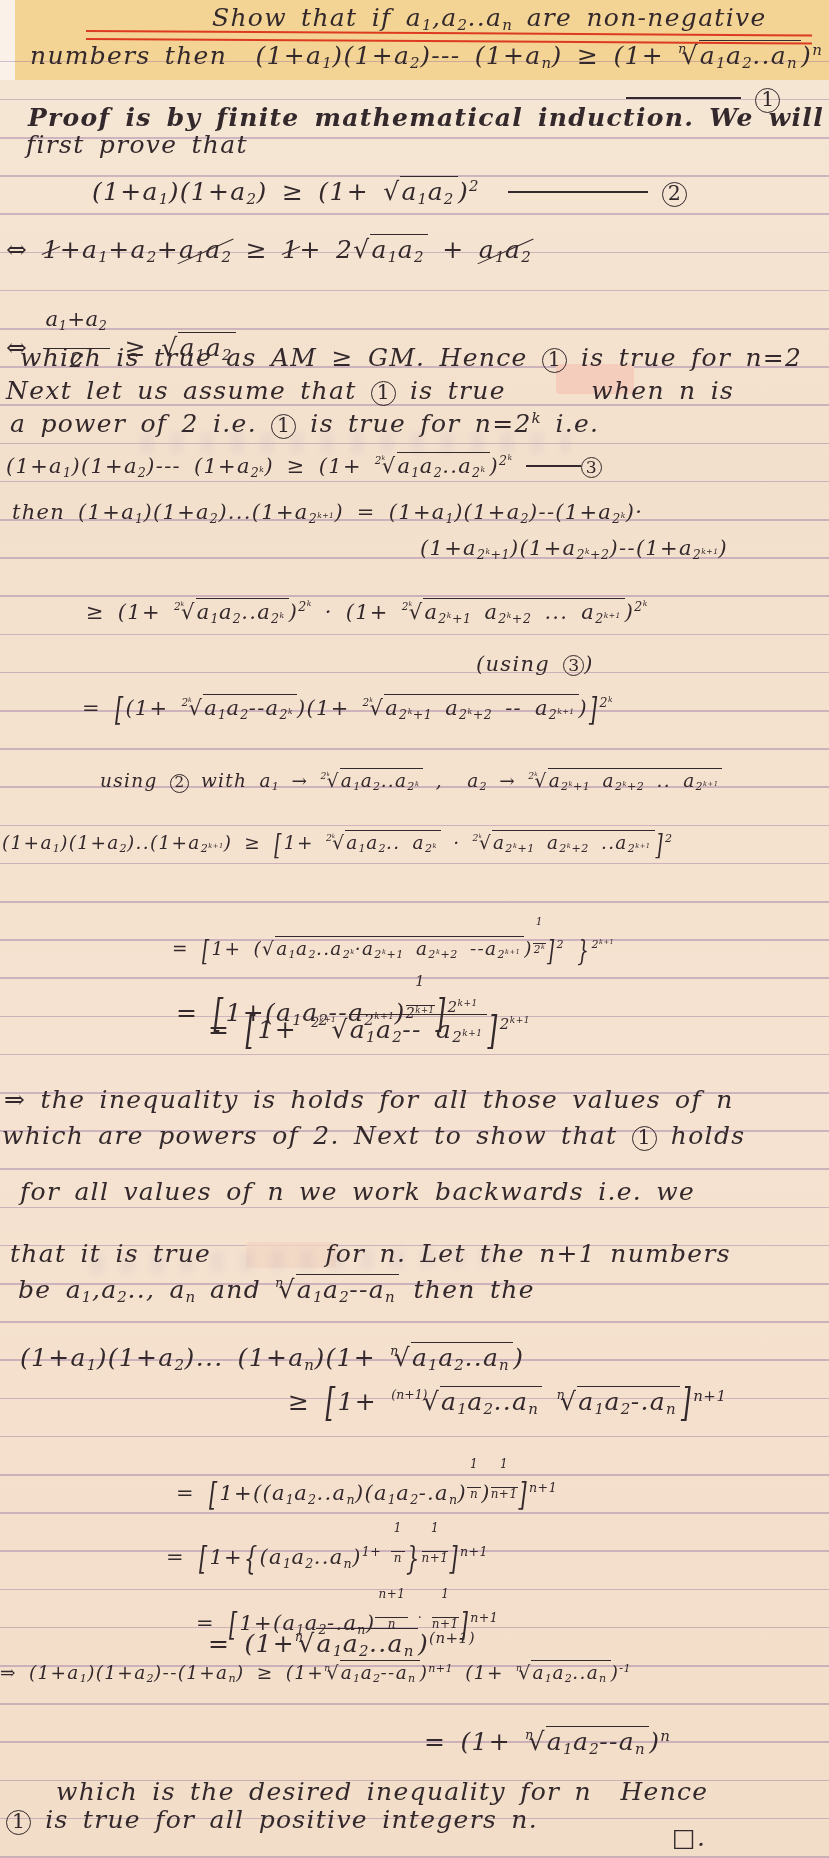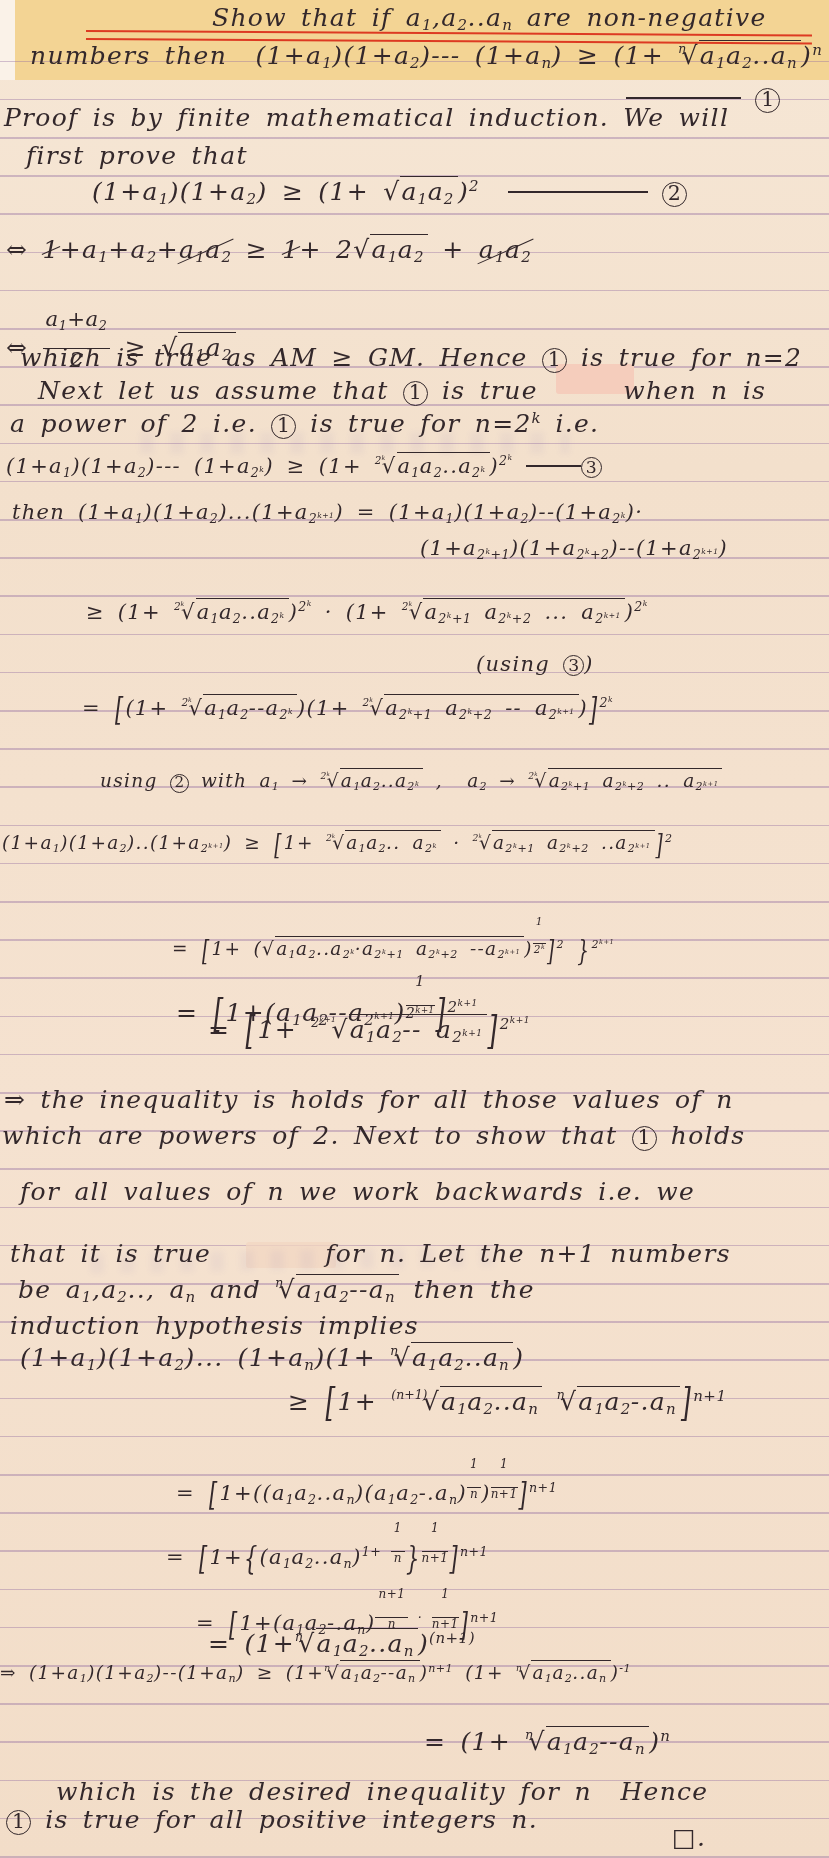--- a/index.html
+++ b/index.html
@@ -57,23 +57,23 @@
   .strike{position:relative;display:inline-block;}
   .strike::after{
     content:"";position:absolute;left:-8%;top:48%;width:116%;
     border-top:1.9px solid currentColor;transform:rotate(-24deg);
   }
   .hdash{display:inline-block;vertical-align:.3em;border-top:2.3px solid currentColor;}
   .bigbr{display:inline-block;transform:scaleY(1.55);vertical-align:-.04em;margin:0 1px;}
 
   
   .l0{top:4px;left:212px;}   .l1{top:40px;left:30px;}   .l2{top:84px;left:626px;}
-  .l3{top:104px;left:4px;}  .l4{top:142px;left:26px;}  .l5{top:176px;left:92px;}
+  .l3{top:104px;left:28px;font-weight:bold;}  .l4{top:131px;left:26px;}  .l5{top:176px;left:92px;}
   .l6{top:234px;left:6px;}   .l7{top:292px;left:6px;}   .l8{top:344px;left:20px;}
-  .l9{top:377px;left:6px;margin-left:32px;}   .l10{top:410px;left:10px;} .l11{top:452px;left:6px;}
+  .l9{top:377px;left:6px;}   .l10{top:410px;left:10px;} .l11{top:452px;left:6px;}
   .l12{top:500px;left:12px;} .l13{top:536px;left:420px;}.l14{top:598px;left:86px;}
   .l15{top:652px;left:476px;}.l16{top:694px;left:82px;} .l17{top:768px;left:100px;}
   .l18{top:830px;left:2px;}  .l19{top:900px;left:172px;}.l20{top:958px;left:176px;}
   .l21{top:1014px;left:208px;}.l22{top:1086px;left:4px;}.l23{top:1122px;left:2px;}
   .l24{top:1178px;left:20px;font-style:italic;}.l25{top:1206px;left:28px;}.l26{top:1240px;left:10px;}
   .l27{top:1274px;left:18px;}.l28{top:1312px;left:10px;}.l29{top:1342px;left:20px;}
   .l30{top:1386px;left:288px;}.l31{top:1442px;left:176px;}.l32{top:1506px;left:166px;}
   .l33{top:1572px;left:196px;}.l34{top:1628px;left:208px;}.l35{top:1660px;left:0px;}
   .l36{top:1726px;left:424px;}.l37{top:1778px;left:40px;margin-left:16px;}.l38{top:1806px;left:6px;}
   .l39{top:1824px;left:672px;}
@@ -111,21 +111,20 @@
   <div class="line l17 sm">using <span class="circ">2</span> with a<span class="sub">1</span> → <span class="sqrt"><span class="idx">2<span class="sup">k</span></span><span class="sgn">√</span><span class="rad">a<span class="sub">1</span>a<span class="sub">2</span>..a<span class="sub">2<span class="sup">k</span></span></span></span> ,  a<span class="sub">2</span> → <span class="sqrt"><span class="idx">2<span class="sup">k</span></span><span class="sgn">√</span><span class="rad">a<span class="sub">2<span class="sup">k</span>+1</span> a<span class="sub">2<span class="sup">k</span>+2</span> .. a<span class="sub">2<span class="sup">k+1</span></span></span></span></div>
   <div class="line l18 sm">(1+a<span class="sub">1</span>)(1+a<span class="sub">2</span>)..(1+a<span class="sub">2<span class="sup">k+1</span></span>) ≥ <span class="bigbr">[</span>1+ <span class="sqrt"><span class="idx">2<span class="sup">k</span></span><span class="sgn">√</span><span class="rad">a<span class="sub">1</span>a<span class="sub">2</span>.. a<span class="sub">2<span class="sup">k</span></span></span></span> · <span class="sqrt"><span class="idx">2<span class="sup">k</span></span><span class="sgn">√</span><span class="rad">a<span class="sub">2<span class="sup">k</span>+1</span> a<span class="sub">2<span class="sup">k</span>+2</span> ..a<span class="sub">2<span class="sup">k+1</span></span></span></span><span class="bigbr">]</span><span class="sup">2</span></div>
   <div class="line l19 sm">= <span class="bigbr">[</span>1+ (<span class="sqrt"><span class="sgn">√</span><span class="rad">a<span class="sub">1</span>a<span class="sub">2</span>..a<span class="sub">2<span class="sup">k</span></span>·a<span class="sub">2<span class="sup">k</span>+1</span> a<span class="sub">2<span class="sup">k</span>+2</span> --a<span class="sub">2<span class="sup">k+1</span></span></span></span>)<span class="sup"><span class="frac"><span class="fn">1</span><span class="fd">2<span class="sup">k</span></span></span></span><span class="bigbr">]</span><span class="sup">2</span> <span class="bigbr">}</span><span class="sup">2<span class="sup">k+1</span></span></div>
   <div class="line l20">= <span class="bigbr">[</span>1+(a<span class="sub">1</span>a<span class="sub">2</span>--a<span class="sub">2<span class="sup">k+1</span></span>)<span class="sup"><span class="frac"><span class="fn">1</span><span class="fd">2<span class="sup">k+1</span></span></span></span><span class="bigbr">]</span><span class="sup">2<span class="sup">k+1</span></span></div>
   <div class="line l21">= <span class="bigbr">[</span>1+ <span class="sqrt"><span class="idx">2<span class="sup">k+1</span></span><span class="sgn">√</span><span class="rad">a<span class="sub">1</span>a<span class="sub">2</span>-- a<span class="sub">2<span class="sup">k+1</span></span></span></span><span class="bigbr">]</span><span class="sup">2<span class="sup">k+1</span></span></div>
   <div class="line l22">⇒ the inequality is holds for all those values of n</div>
   <div class="line l23">which are powers of 2. Next to show that <span class="circ">1</span> holds</div>
   <div class="line l24">for all values of n we work backwards i.e. we</div>
   <div class="line l26">that it is true        for n. Let the n+1 numbers</div>
   <div class="line l27">be a<span class="sub">1</span>,a<span class="sub">2</span>.., a<span class="sub">n</span> and <span class="sqrt"><span class="idx">n</span><span class="sgn">√</span><span class="rad">a<span class="sub">1</span>a<span class="sub">2</span>--a<span class="sub">n</span></span></span> then the</div>
-  <div class="line l28">induction hypothesis implies</div>
   <div class="line l29">(1+a<span class="sub">1</span>)(1+a<span class="sub">2</span>)... (1+a<span class="sub">n</span>)(1+ <span class="sqrt"><span class="idx">n</span><span class="sgn">√</span><span class="rad">a<span class="sub">1</span>a<span class="sub">2</span>..a<span class="sub">n</span></span></span>)</div>
   <div class="line l30">≥ <span class="bigbr">[</span>1+ <span class="sqrt"><span class="idx">(n+1)</span><span class="sgn">√</span><span class="rad">a<span class="sub">1</span>a<span class="sub">2</span>..a<span class="sub">n</span></span></span> <span class="sqrt"><span class="idx">n</span><span class="sgn">√</span><span class="rad">a<span class="sub">1</span>a<span class="sub">2</span>-.a<span class="sub">n</span></span></span><span class="bigbr">]</span><span class="sup">n+1</span></div>
   <div class="line l31 md">= <span class="bigbr">[</span>1+((a<span class="sub">1</span>a<span class="sub">2</span>..a<span class="sub">n</span>)(a<span class="sub">1</span>a<span class="sub">2</span>-.a<span class="sub">n</span>)<span class="sup"><span class="frac"><span class="fn">1</span><span class="fd">n</span></span></span>)<span class="sup"><span class="frac"><span class="fn">1</span><span class="fd">n+1</span></span></span><span class="bigbr">]</span><span class="sup">n+1</span></div>
   <div class="line l32 md">= <span class="bigbr">[</span>1+<span class="bigbr">{</span>(a<span class="sub">1</span>a<span class="sub">2</span>..a<span class="sub">n</span>)<span class="sup">1+ <span class="frac"><span class="fn">1</span><span class="fd">n</span></span></span><span class="bigbr">}</span><span class="sup"><span class="frac"><span class="fn">1</span><span class="fd">n+1</span></span></span><span class="bigbr">]</span><span class="sup">n+1</span></div>
   <div class="line l33 md">= <span class="bigbr">[</span>1+(a<span class="sub">1</span>a<span class="sub">2</span>-.a<span class="sub">n</span>)<span class="sup"><span class="frac"><span class="fn">n+1</span><span class="fd">n</span></span> · <span class="frac"><span class="fn">1</span><span class="fd">n+1</span></span></span><span class="bigbr">]</span><span class="sup">n+1</span></div>
   <div class="line l34">= (1+<span class="sqrt"><span class="idx">n</span><span class="sgn">√</span><span class="rad">a<span class="sub">1</span>a<span class="sub">2</span>..a<span class="sub">n</span></span></span>)<span class="sup">(n+1)</span></div>
   <div class="line l35 sm">⇒ (1+a<span class="sub">1</span>)(1+a<span class="sub">2</span>)--(1+a<span class="sub">n</span>) ≥ (1+<span class="sqrt"><span class="idx">n</span><span class="sgn">√</span><span class="rad">a<span class="sub">1</span>a<span class="sub">2</span>--a<span class="sub">n</span></span></span>)<span class="sup">n+1</span> (1+ <span class="sqrt"><span class="idx">n</span><span class="sgn">√</span><span class="rad">a<span class="sub">1</span>a<span class="sub">2</span>..a<span class="sub">n</span></span></span>)<span class="sup">-1</span></div>
   <div class="line l36">= (1+ <span class="sqrt"><span class="idx">n</span><span class="sgn">√</span><span class="rad">a<span class="sub">1</span>a<span class="sub">2</span>--a<span class="sub">n</span></span></span>)<span class="sup">n</span></div>
   <div class="line l37">which is the desired inequality for n  Hence</div>
   <div class="line l38"><span class="circ">1</span> is true for all positive integers n.</div>

